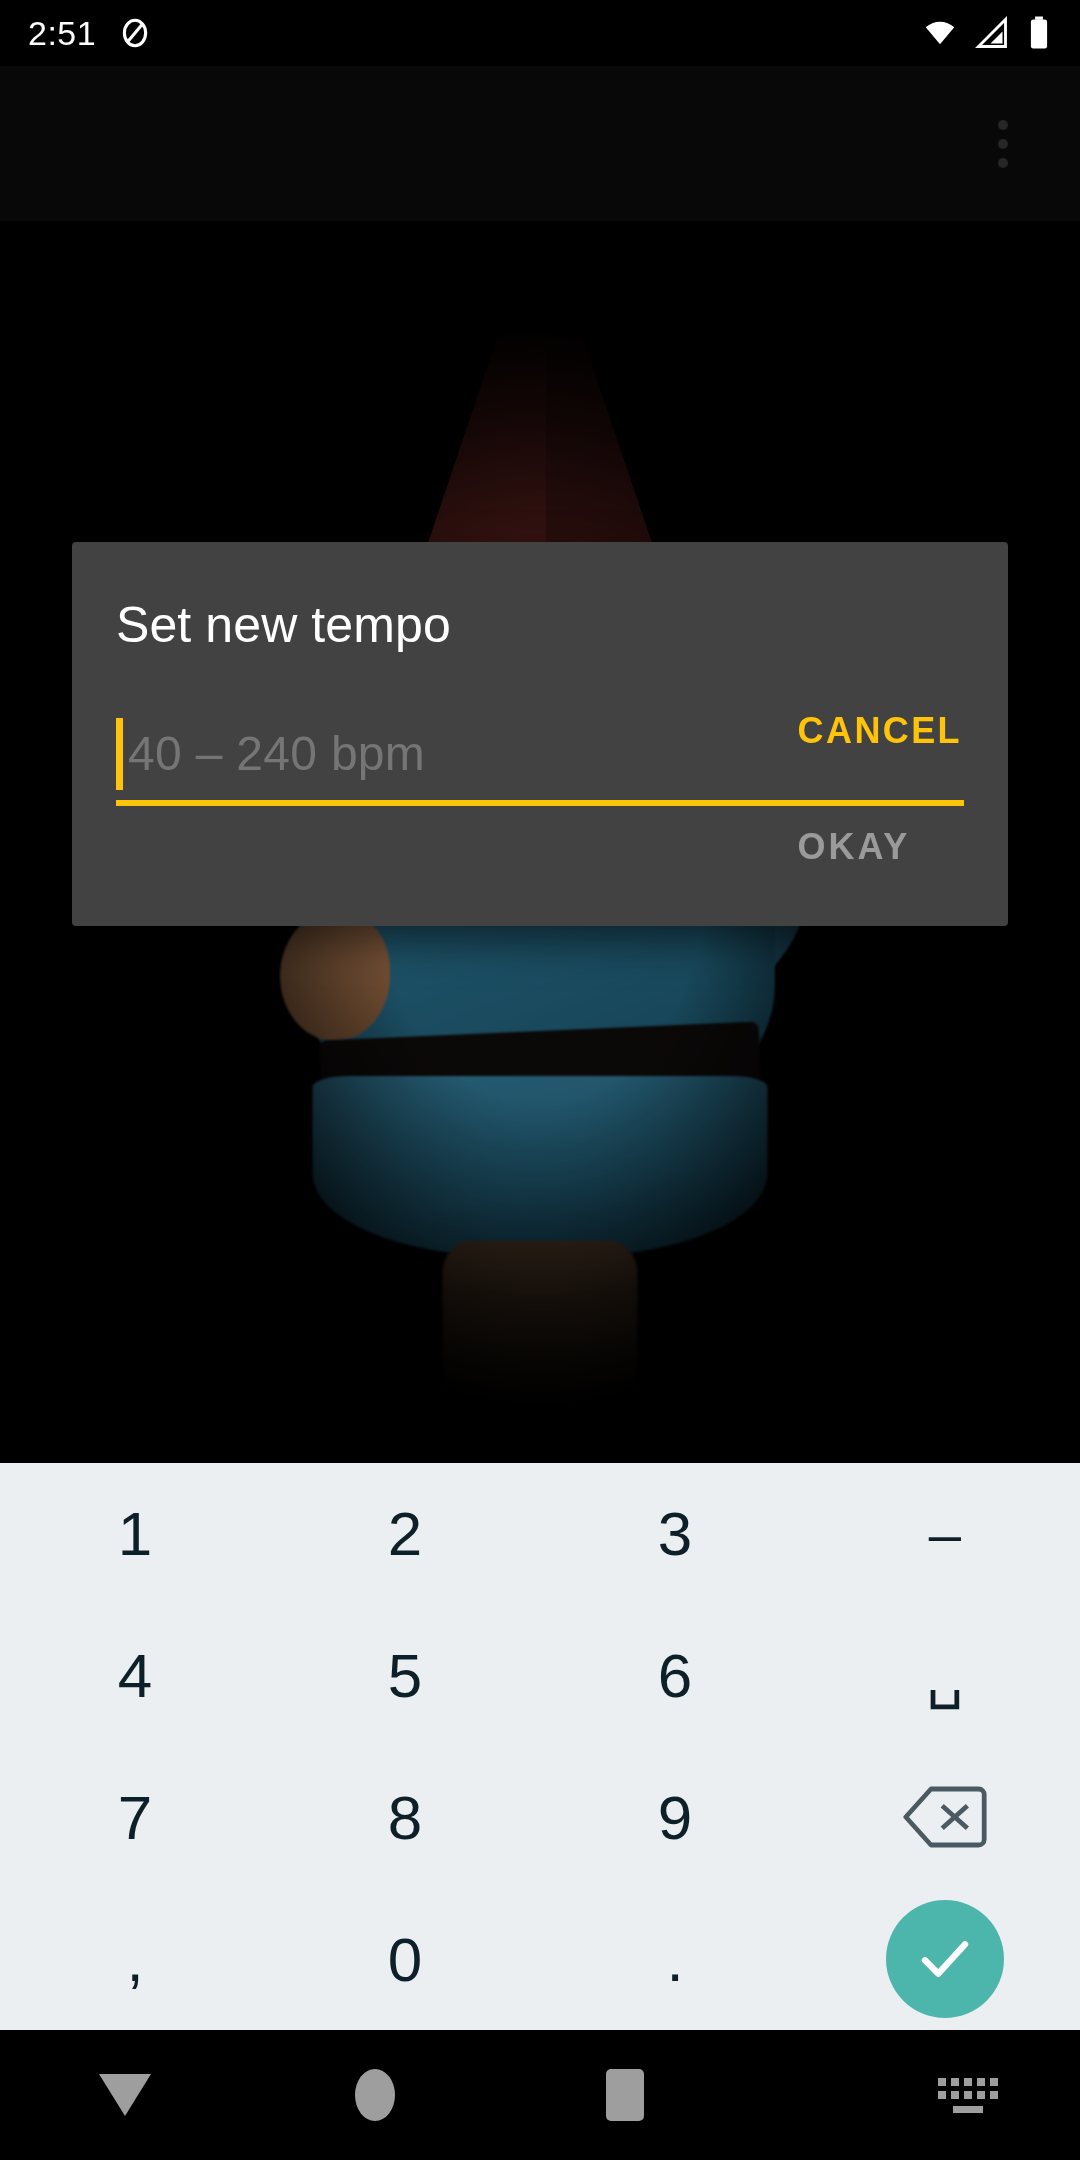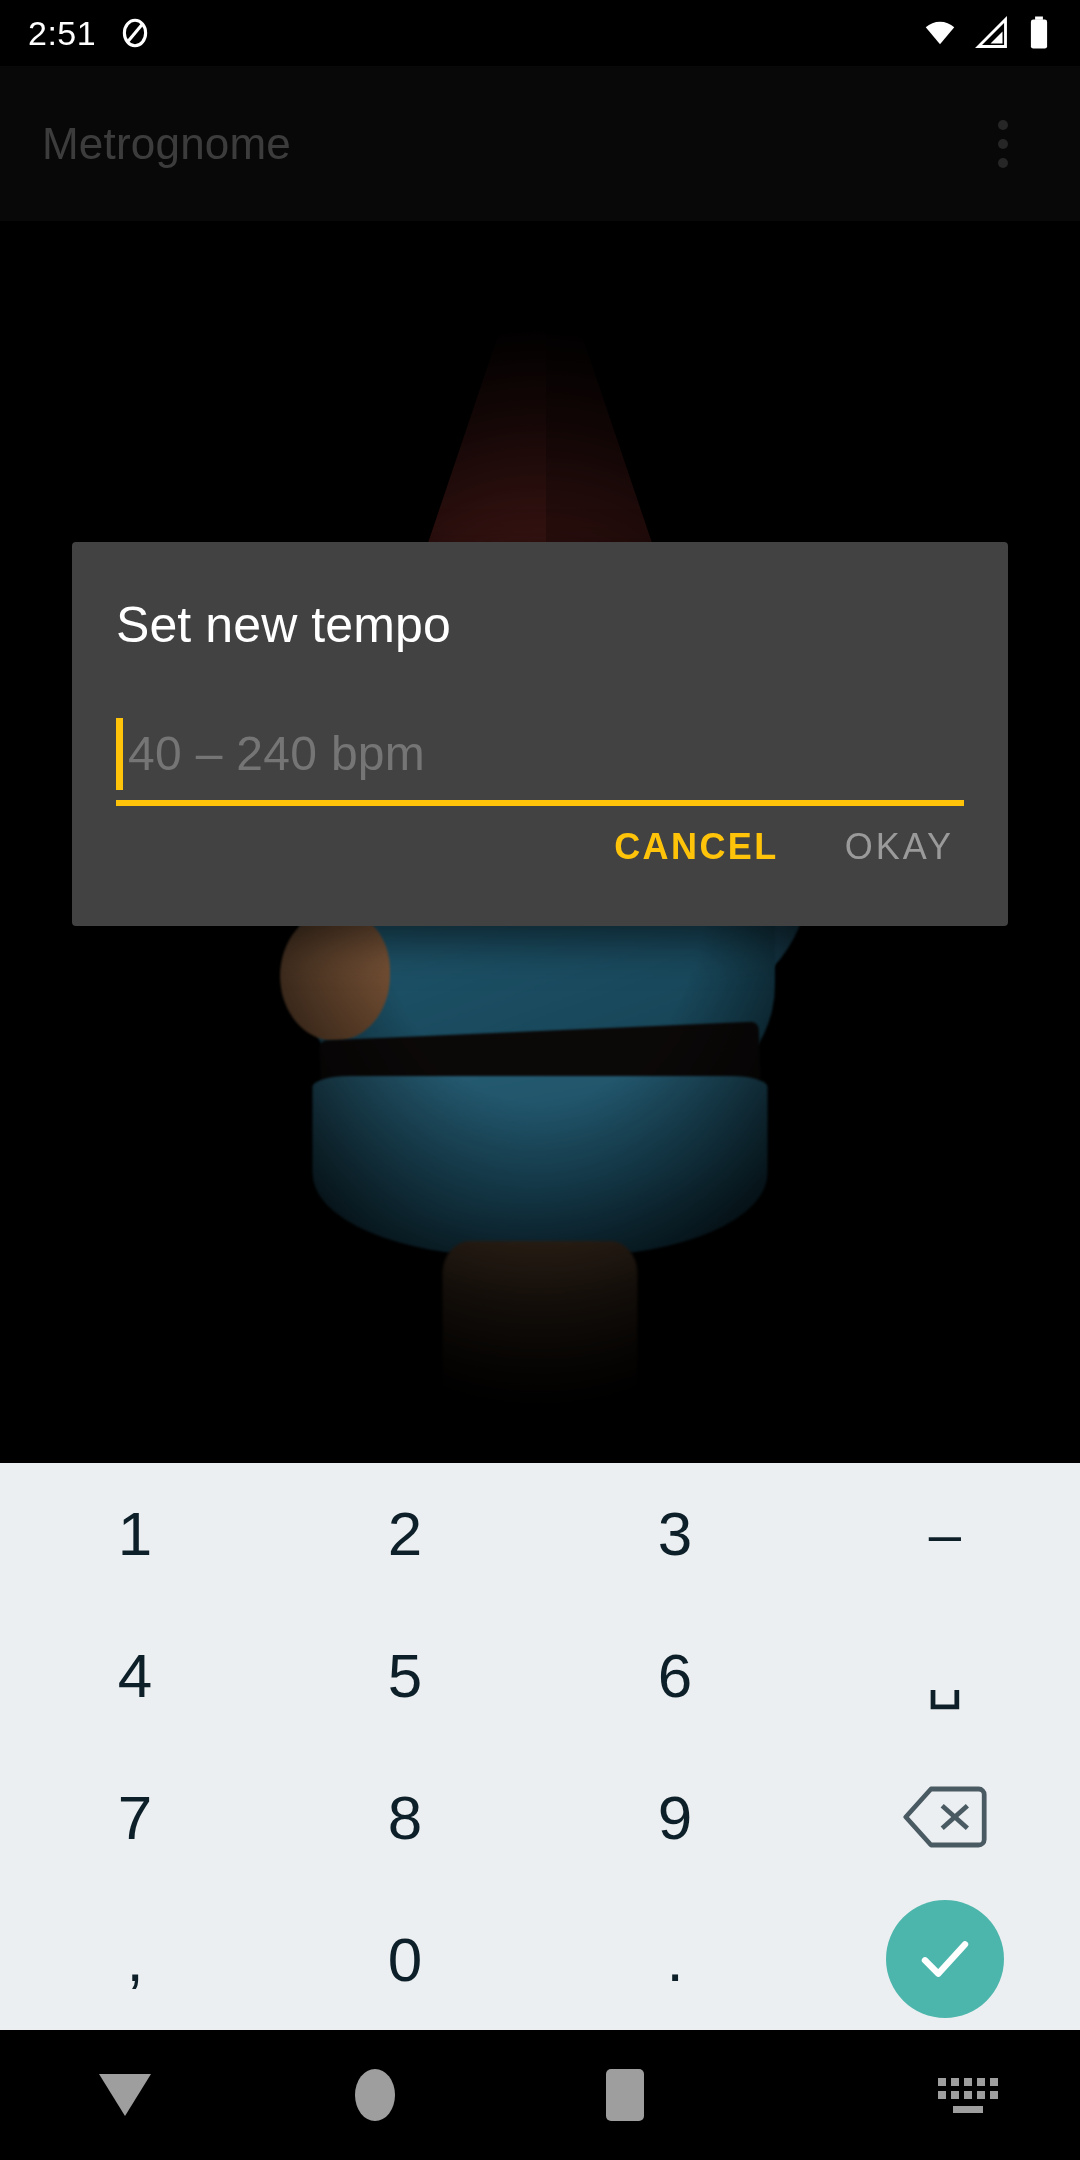--- a/index.html
+++ b/index.html
@@ -175,32 +175,32 @@
     line-height:88px;
     background:transparent; border:none; outline:none;
     width:820px;
     font-family:Liberation Sans, sans-serif;
   }
   #tempo-underline {
     position:absolute; left:0; bottom:0; width:848px; height:6px;
     background:#ffc40a;
   }
   #dialog-actions {
-    position:absolute; right:44px; bottom:44px;
-    display:flex; align-items:flex-start; gap:46px;
+    position:absolute; right:36px; bottom:44px;
+    display:flex; align-items:flex-start; gap:46px;flex-direction:column;
   }
   .dialog-btn {
     background:transparent; border:none;
     font-size:36px; font-weight:700; letter-spacing:2.4px;
     padding:14px 10px;
     font-family:"Liberation Sans", sans-serif;
     cursor:pointer;
   }
   #btn-cancel { color:#ffc40a; }
-  #btn-okay { color:#9a9a9a; font-weight:400; letter-spacing:3px; }
+  #btn-okay { color:#9a9a9a; font-weight:700; letter-spacing:3px; }
 
   
   #keyboard {
     position:absolute; left:0; top:1463px; width:1080px; height:567px;
     background:#eceff1;
     z-index:35;
     display:grid;
     grid-template-columns:repeat(4,1fr);
     grid-template-rows:repeat(4,1fr);
   }
@@ -264,21 +264,20 @@
     <div class="coat"></div>
     <div class="hand-right"></div>
     <div class="hand-left"></div>
     <div class="belt"></div>
     <div class="coat-skirt"></div>
     <div class="legs"></div>
     <div id="content-vignette"></div>
   </div>
 
   <div id="app-bar">
-    <div id="app-title">Metrognome</div>
     <div id="overflow-menu">
       <div class="dot"></div>
       <div class="dot"></div>
       <div class="dot"></div>
     </div>
   </div>
 
   <div id="scrim"></div>
 
   <div id="status-bar">

